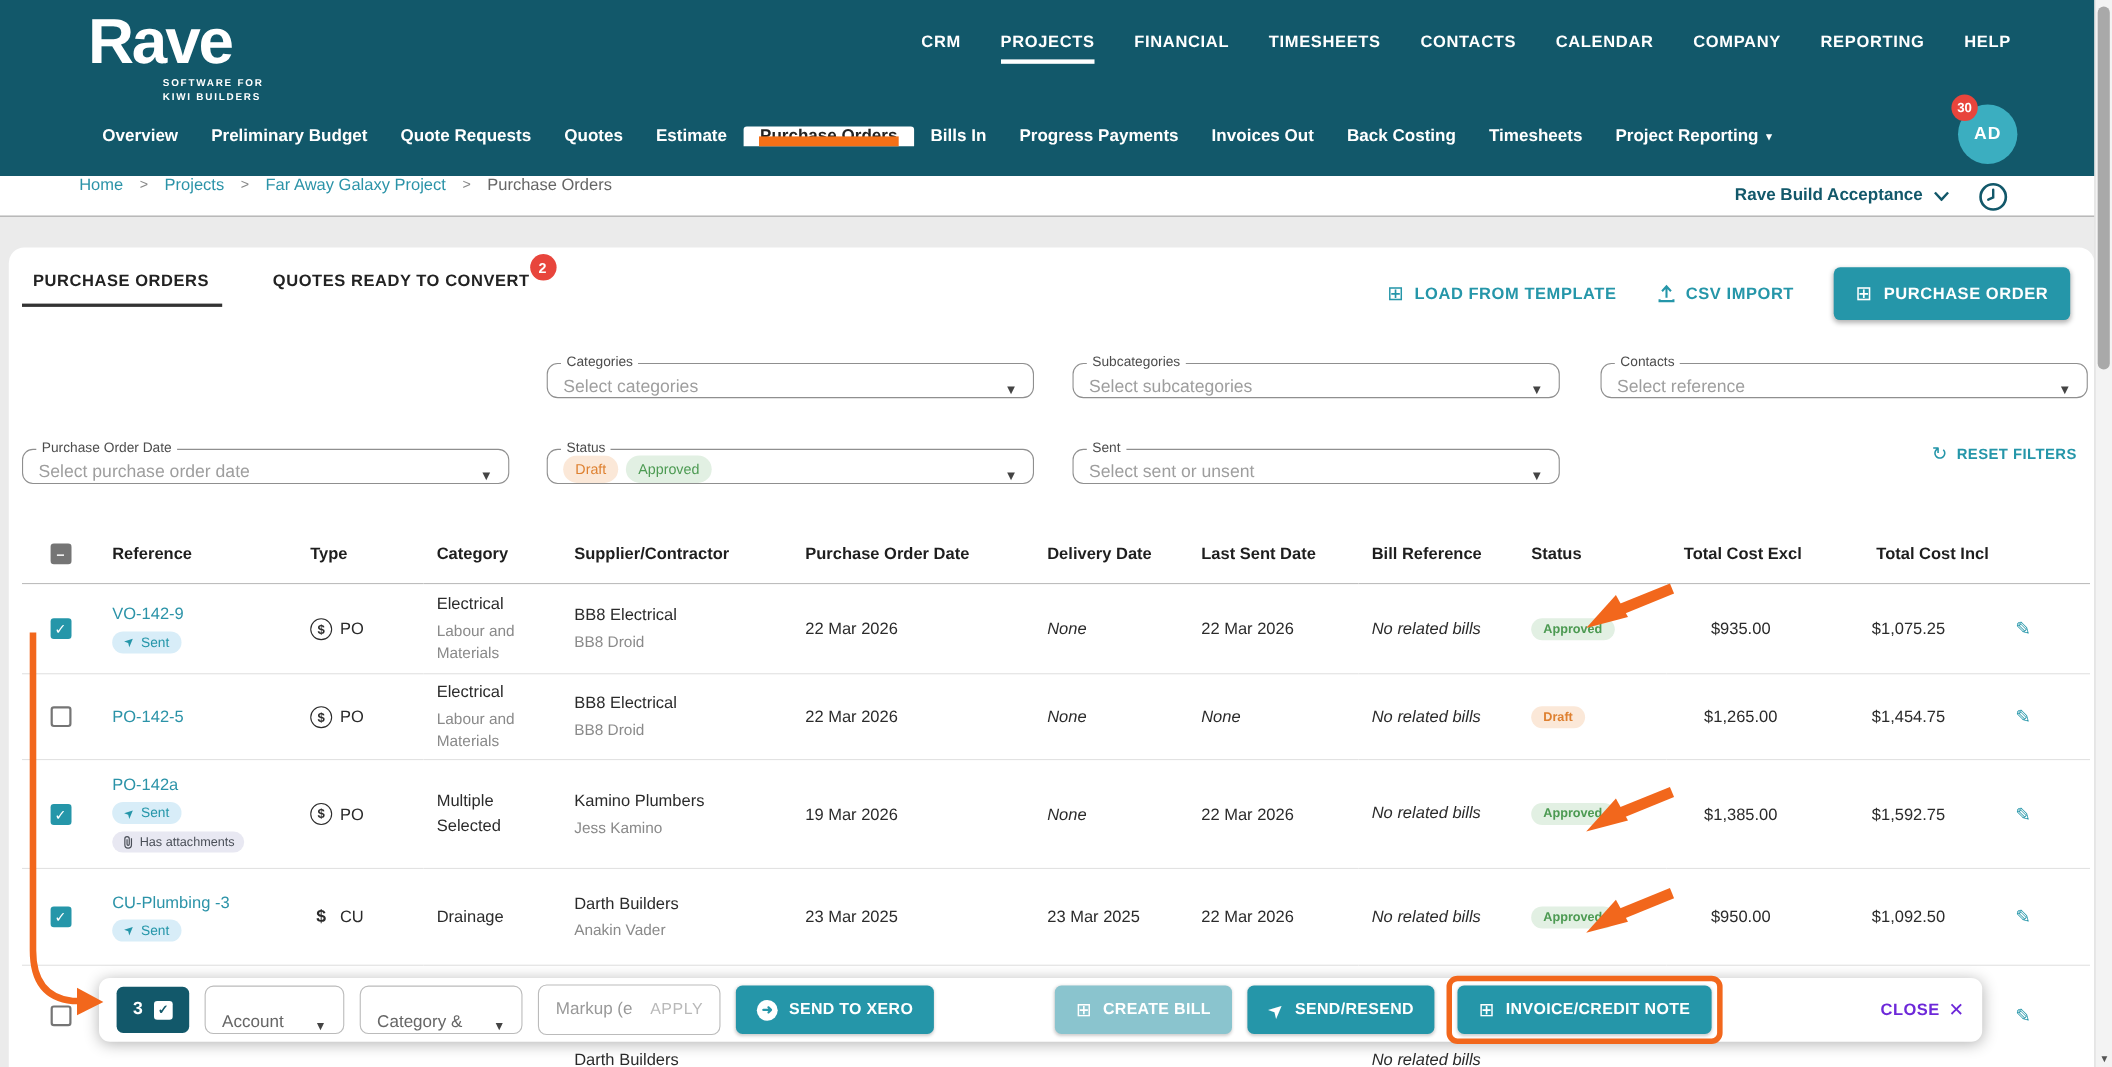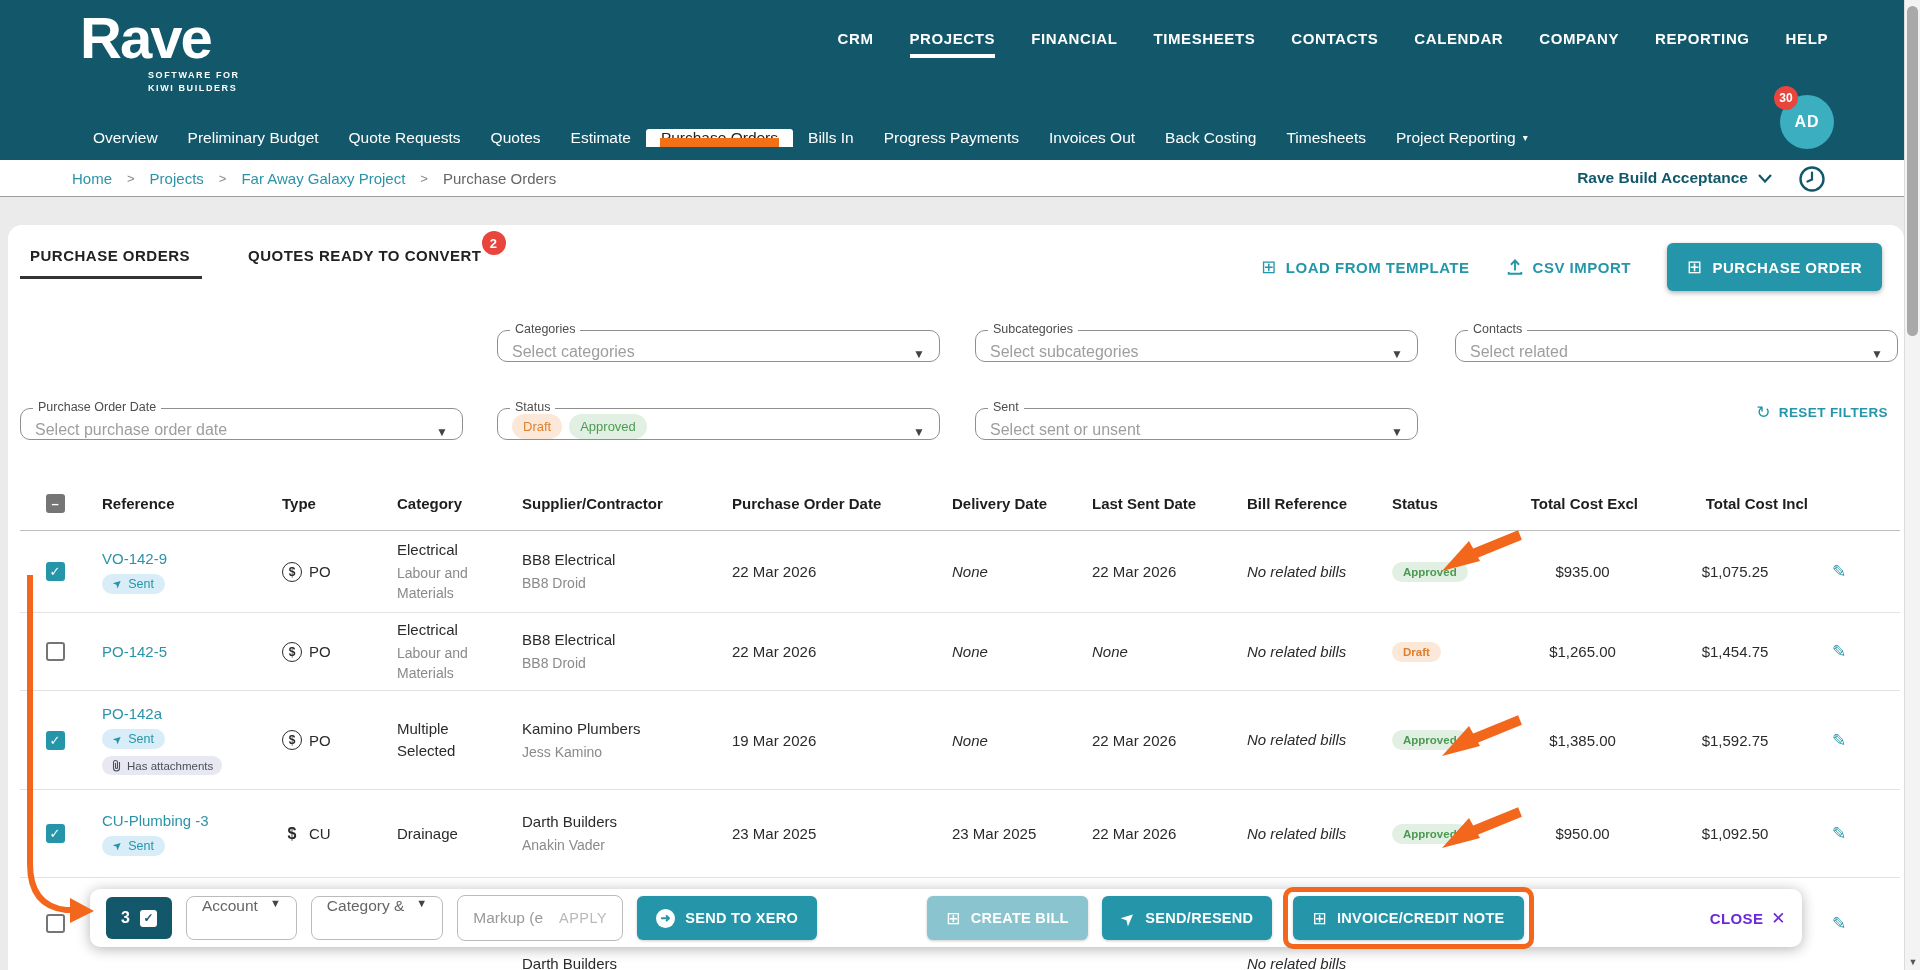--- a/index.html
+++ b/index.html
@@ -13,29 +13,29 @@
   .logo .tag{font-size:9px;font-weight:bold;letter-spacing:1.6px;margin-left:80px;line-height:1.5;}
   .top-nav{position:absolute;top:30px;right:92px;display:flex;gap:36px;align-items:flex-start;}
   .tn-item{color:#fff;font-weight:bold;font-size:15px;letter-spacing:.6px;padding-bottom:7px;cursor:pointer;}
   .tn-item.active{border-bottom:4px solid #fff;}
   .notif{position:absolute;top:86px;right:122px;min-width:24px;height:24px;border-radius:12px;background:#E8453C;color:#fff;
          font-size:12px;font-weight:bold;display:flex;align-items:center;justify-content:center;z-index:3;padding:0 4px;box-sizing:border-box;}
   .avatar{position:absolute;top:95px;right:86px;width:54px;height:54px;border-radius:50%;background:#3BAEC0;color:#fff;
           display:flex;align-items:center;justify-content:center;font-weight:bold;font-size:16px;letter-spacing:1px;z-index:2;cursor:pointer;}
 
   
-  .project-nav{position:absolute;left:78px;top:115px;height:45px;display:flex;align-items:center;}
+  .project-nav{position:absolute;left:78px;top:115px;height:45px;display:flex;align-items:flex-start;font-weight:bold;}
   .pn-item{color:#fff;font-size:15.5px;display:flex;align-items:center;padding:0 15px;cursor:pointer;position:relative;}
   .pn-item.active{background:#fff;color:#222;border-radius:3px 3px 0 0;}
   .pn-item.active::after{content:"";position:absolute;left:14px;right:14px;bottom:0;height:9px;background:#F47017;}
   .pn-caret{font-size:10px;margin-left:7px;}
 
   
   .crumb-bar{position:absolute;top:160px;left:0;width:1920px;height:37px;background:#fff;border-bottom:1px solid #9E9E9E;box-sizing:border-box;}
-  .crumbs{position:absolute;left:72px;top:0;height:36px;display:flex;align-items:center;}
+  .crumbs{position:absolute;left:72px;top:0;height:36px;display:flex;}
   .crumb{color:#2B93A8;font-size:15px;cursor:pointer;}
   .crumb.current{color:#666;cursor:default;}
   .crumb-sep{color:#888;font-size:13px;margin:0 15px;}
   .context{position:absolute;top:0;height:36px;right:148px;display:flex;align-items:center;gap:10px;color:#12586A;font-weight:bold;font-size:15.5px;cursor:pointer;}
   .clock-btn{position:absolute;top:5px;right:94px;width:28px;height:28px;cursor:pointer;}
 
   
   .card{position:absolute;top:225px;left:8px;width:1896px;height:745px;background:#fff;border-radius:14px 14px 0 0;}
 
   
@@ -99,21 +99,21 @@
   tr.partial td.mid{vertical-align:middle;}
   .shift-12{transform:translateY(12px);}
 
   
   .abar{position:absolute;left:90px;top:889px;width:1712px;height:58px;background:#fff;border-radius:10px;
         box-shadow:0 2px 14px rgba(0,0,0,.3);display:flex;align-items:center;padding:0 16px;gap:14px;z-index:20;box-sizing:border-box;}
   .count-chip{background:#12586A;border-radius:6px;height:42px;padding:0 15px;display:flex;align-items:center;gap:10px;
               color:#fff;font-weight:bold;font-size:16px;cursor:pointer;}
   .count-check{width:17px;height:17px;background:#fff;border-radius:3px;color:#12586A;font-size:12px;font-weight:bold;
                display:flex;align-items:center;justify-content:center;}
-  .sel{height:44px;border:1px solid #BBB;border-radius:8px;display:flex;align-items:flex-start;gap:12px;padding:0 15px;
+  .sel{height:44px;border:1px solid #BBB;border-radius:8px;display:flex;align-items:flex-end;gap:28px;padding:0 15px;
        color:#666;font-size:15.5px;box-sizing:border-box;cursor:pointer;background:#fff;}
   .sel .caret{color:#444;font-size:11px;}
   .markup{height:46px;border:1px solid #BBB;border-radius:8px;display:flex;align-items:center;padding:0 15px;gap:16px;box-sizing:border-box;}
   .markup .ph{color:#999;font-size:15.5px;}
   .markup .apply{color:#B9B9B9;font-size:14.5px;letter-spacing:.5px;cursor:pointer;}
   .abtn{height:44px;border-radius:6px;background:#2596A9;color:#fff;font-weight:bold;font-size:14.5px;letter-spacing:.3px;
         display:flex;align-items:center;gap:10px;padding:0 19px;box-shadow:0 1px 3px rgba(0,0,0,.2);cursor:pointer;white-space:nowrap;}
   .abtn.muted{background:#8AC4CE;}
   .abtn .gl{font-size:17px;font-weight:normal;}
   .xero-ic{width:19px;height:19px;background:#fff;border-radius:50%;color:#2596A9;font-size:12px;font-weight:bold;
@@ -255,21 +255,21 @@
   </div>
 
   <div class="field" style="left:975px;top:330px;width:443px;">
     <span class="flabel">Subcategories</span>
     <span class="ph">Select subcategories</span>
     <span class="caret">▼</span>
   </div>
 
   <div class="field" style="left:1455px;top:330px;width:443px;">
     <span class="flabel">Contacts</span>
-    <span class="ph">Select related</span>
+    <span class="ph">Select reference</span>
     <span class="caret">▼</span>
   </div>
 
   <div class="field" style="left:20px;top:408px;width:443px;">
     <span class="flabel">Purchase Order Date</span>
     <span class="ph">Select purchase order date</span>
     <span class="caret">▼</span>
   </div>
 
   <div class="field" style="left:497px;top:408px;width:443px;">

